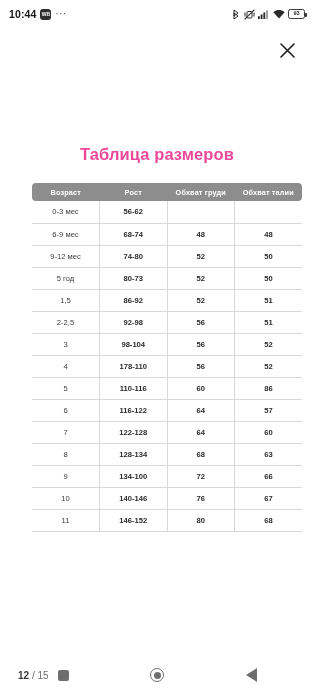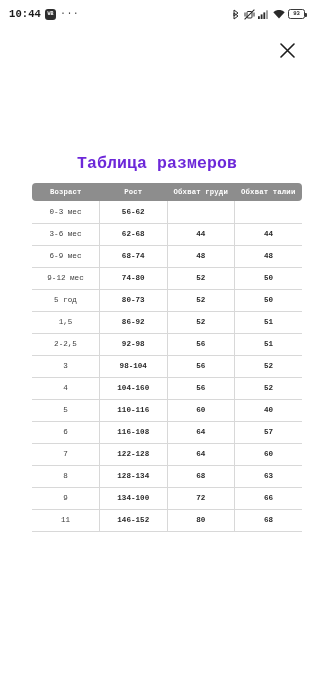--- a/index.html
+++ b/index.html
@@ -3,21 +3,21 @@
 <meta charset="utf-8">
 <style>
   * { margin:0; padding:0; box-sizing:border-box; }
   html, body {
     width:314px; height:698px;
     background:#ffffff;
     font-family:"Liberation Sans", sans-serif;
     -webkit-font-smoothing:antialiased;
     overflow:hidden;
   }
-  #root { position:relative; width:314px; height:698px; background:#fff;font-family:Liberation Mono, monospace; }
+  #root { position:relative; width:314px; height:698px; background:#fff; }
 
   
   .statusbar {
     position:absolute; top:0; left:0; width:314px; height:28px;
     display:flex; align-items:center; justify-content:space-between;
     padding:0 9px;
   }
   .sb-left { display:flex; align-items:center; gap:4px; }
   .sb-time { font-size:10.5px; color:#1a1a1a; font-weight:600; letter-spacing:.1px; }
   .sb-appbadge {
@@ -41,23 +41,23 @@
   
   .close-btn {
     position:absolute; top:37px; right:14px;
     width:26px; height:26px; display:flex; align-items:center; justify-content:center;
     cursor:pointer;
   }
   .close-btn svg { display:block; }
 
   
   .title {
-    position:absolute; top:154px; left:0; width:314px;
+    position:absolute; top:145px; left:0; width:314px;
     text-align:center; font-size:16.5px; font-weight:700;
-    color:#6d28d9; letter-spacing:.1px;
+    color:#ec4899; letter-spacing:.1px;
   }
 
   
   .table-wrap { position:absolute; top:183px; left:32px; width:270px; }
   table { width:270px; border-collapse:collapse; table-layout:fixed; }
 
   thead th {
     background:#8d8d8d; color:#ffffff;
     font-size:7.3px; font-weight:700; letter-spacing:.15px;
     height:18px; text-align:center; vertical-align:middle;
@@ -150,26 +150,20 @@
         </tr>
       </thead>
       <tbody>
         <tr>
           <td class="c-age">0-3 мес</td>
           <td class="c-h">56-62</td>
           <td class="c-ch"></td>
           <td class="c-w"></td>
         </tr>
         <tr>
-          <td class="c-age">3-6 мес</td>
-          <td class="c-h">62-68</td>
-          <td class="c-ch">44</td>
-          <td class="c-w">44</td>
-        </tr>
-        <tr>
           <td class="c-age">6-9 мес</td>
           <td class="c-h">68-74</td>
           <td class="c-ch">48</td>
           <td class="c-w">48</td>
         </tr>
         <tr>
           <td class="c-age">9-12 мес</td>
           <td class="c-h">74-80</td>
           <td class="c-ch">52</td>
           <td class="c-w">50</td>
@@ -193,33 +187,33 @@
           <td class="c-w">51</td>
         </tr>
         <tr>
           <td class="c-age">3</td>
           <td class="c-h">98-104</td>
           <td class="c-ch">56</td>
           <td class="c-w">52</td>
         </tr>
         <tr>
           <td class="c-age">4</td>
-          <td class="c-h">104-160</td>
+          <td class="c-h">178-110</td>
           <td class="c-ch">56</td>
           <td class="c-w">52</td>
         </tr>
         <tr>
           <td class="c-age">5</td>
           <td class="c-h">110-116</td>
           <td class="c-ch">60</td>
-          <td class="c-w">40</td>
+          <td class="c-w">86</td>
         </tr>
         <tr>
           <td class="c-age">6</td>
-          <td class="c-h">116-108</td>
+          <td class="c-h">116-122</td>
           <td class="c-ch">64</td>
           <td class="c-w">57</td>
         </tr>
         <tr>
           <td class="c-age">7</td>
           <td class="c-h">122-128</td>
           <td class="c-ch">64</td>
           <td class="c-w">60</td>
         </tr>
         <tr>
@@ -228,23 +222,47 @@
           <td class="c-ch">68</td>
           <td class="c-w">63</td>
         </tr>
         <tr>
           <td class="c-age">9</td>
           <td class="c-h">134-100</td>
           <td class="c-ch">72</td>
           <td class="c-w">66</td>
         </tr>
         <tr>
+          <td class="c-age">10</td>
+          <td class="c-h">140-146</td>
+          <td class="c-ch">76</td>
+          <td class="c-w">67</td>
+        </tr>
+        <tr>
           <td class="c-age">11</td>
           <td class="c-h">146-152</td>
           <td class="c-ch">80</td>
           <td class="c-w">68</td>
         </tr>
       </tbody>
     </table>
   </div>
 
+  <div class="bottombar">
+    <div class="pagecount">
+      <b>12</b><i> / </i><i>15</i>
+    </div>
+    <div class="navs">
+      <div class="nav-btn">
+        <span class="nav-square"></span>
+      </div>
+      <div class="nav-btn">
+        <span class="nav-circle">
+            <i></i>
+          </span>
+      </div>
+      <div class="nav-btn">
+        <span class="nav-tri"></span>
+      </div>
+    </div>
+  </div>
 
 </div>
 
 </body></html>

